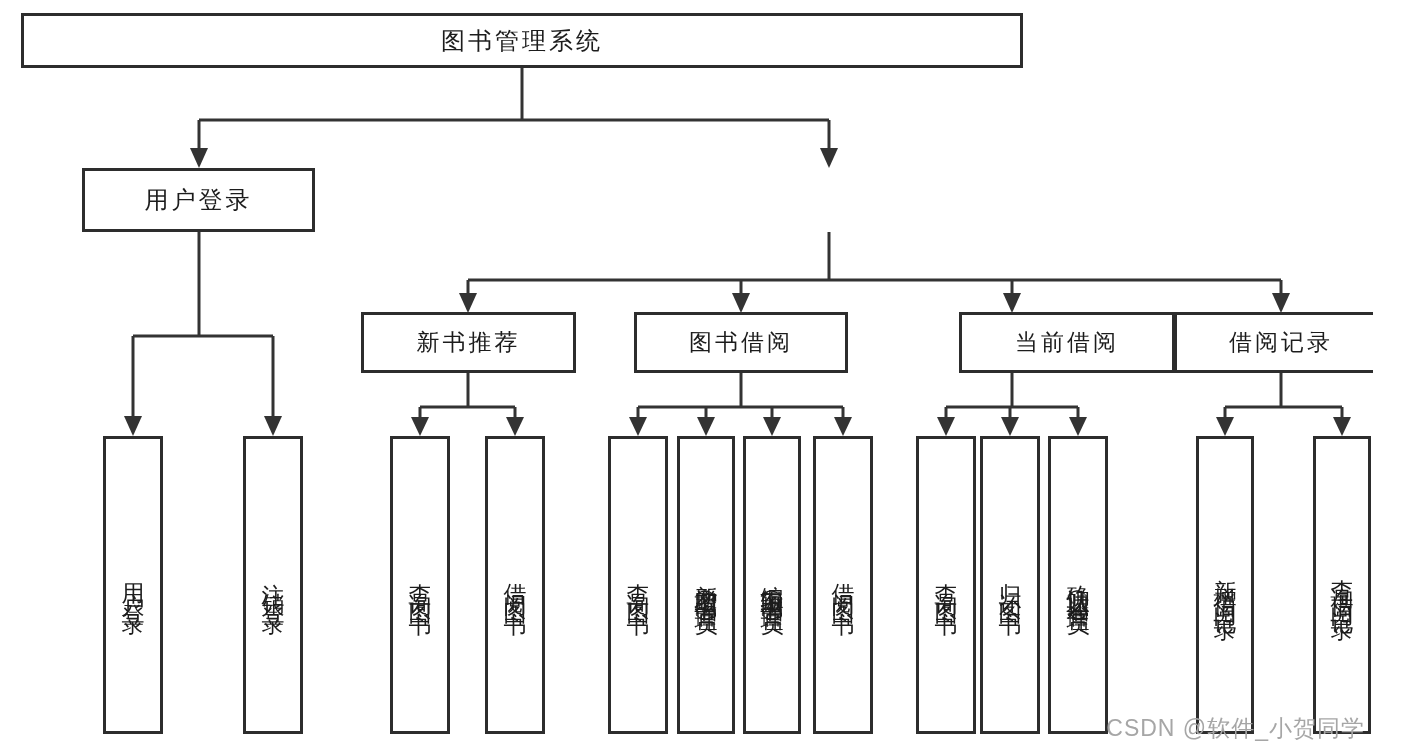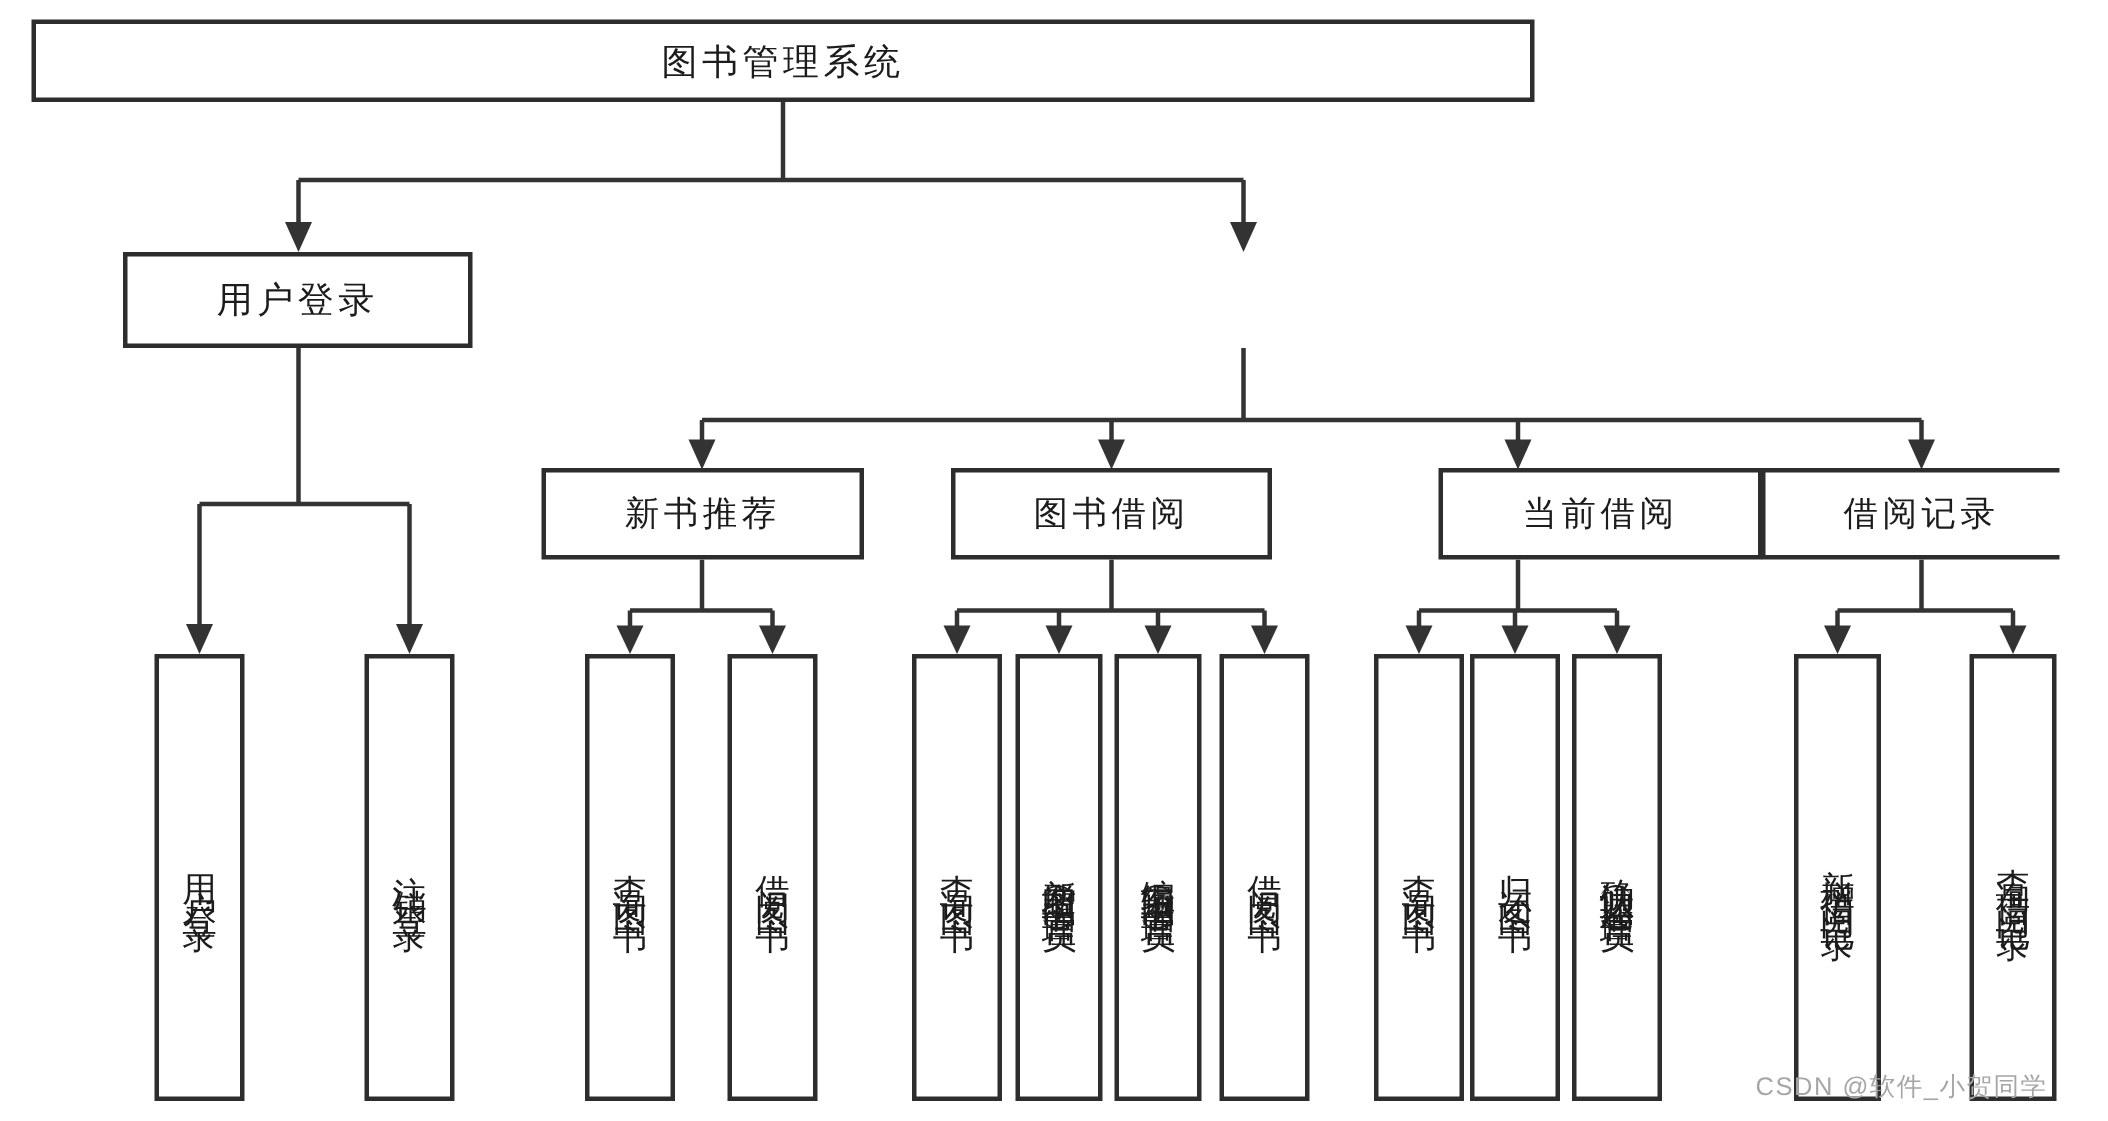--- a/index.html
+++ b/index.html
@@ -34,21 +34,21 @@
     writing-mode:vertical-rl;
     text-orientation:mixed;
     letter-spacing:10px;
     line-height:1;
   }
   .leaf.mid .vtext{letter-spacing:8px;}
   .leaf.long .vtext{letter-spacing:4px;}
   #watermark{
     position:absolute;
     right:8px;top:713px;
-    font-size:17px;
+    font-size:23px;
     letter-spacing:1px;
     color:#a6a6a6;
     white-space:nowrap;
   }
 </style>
 </head>
 <body>
 
 <div id="stage">
 

